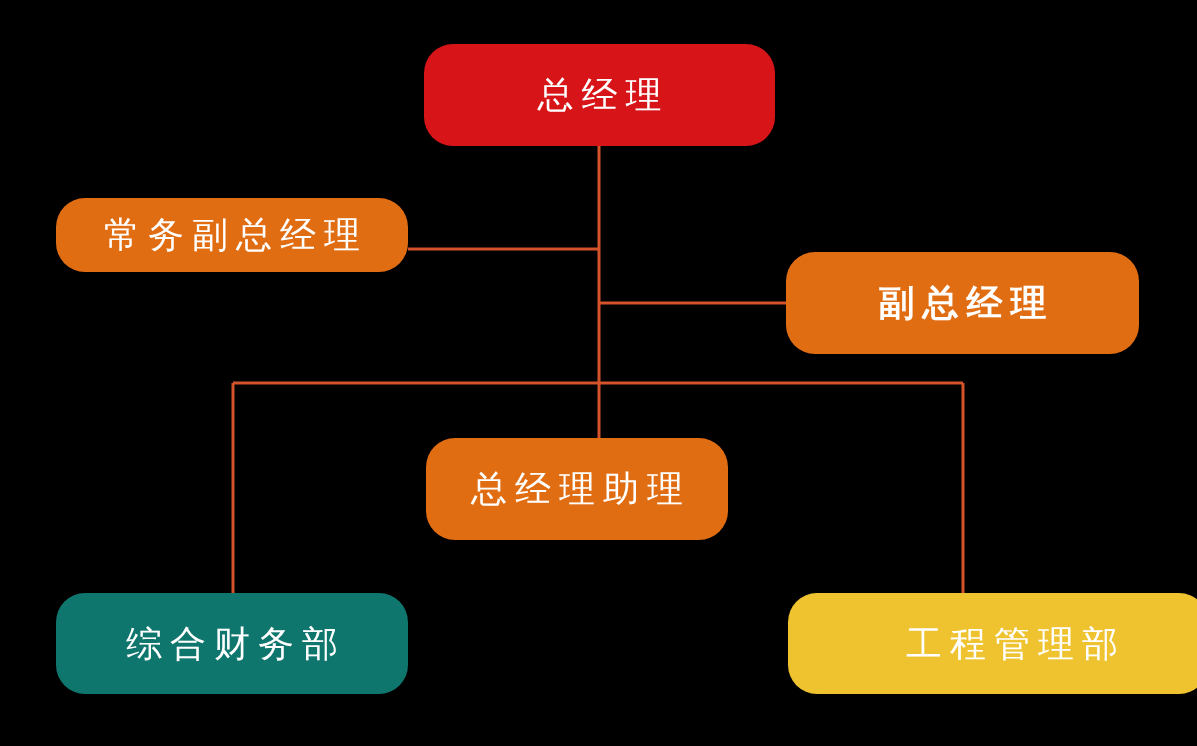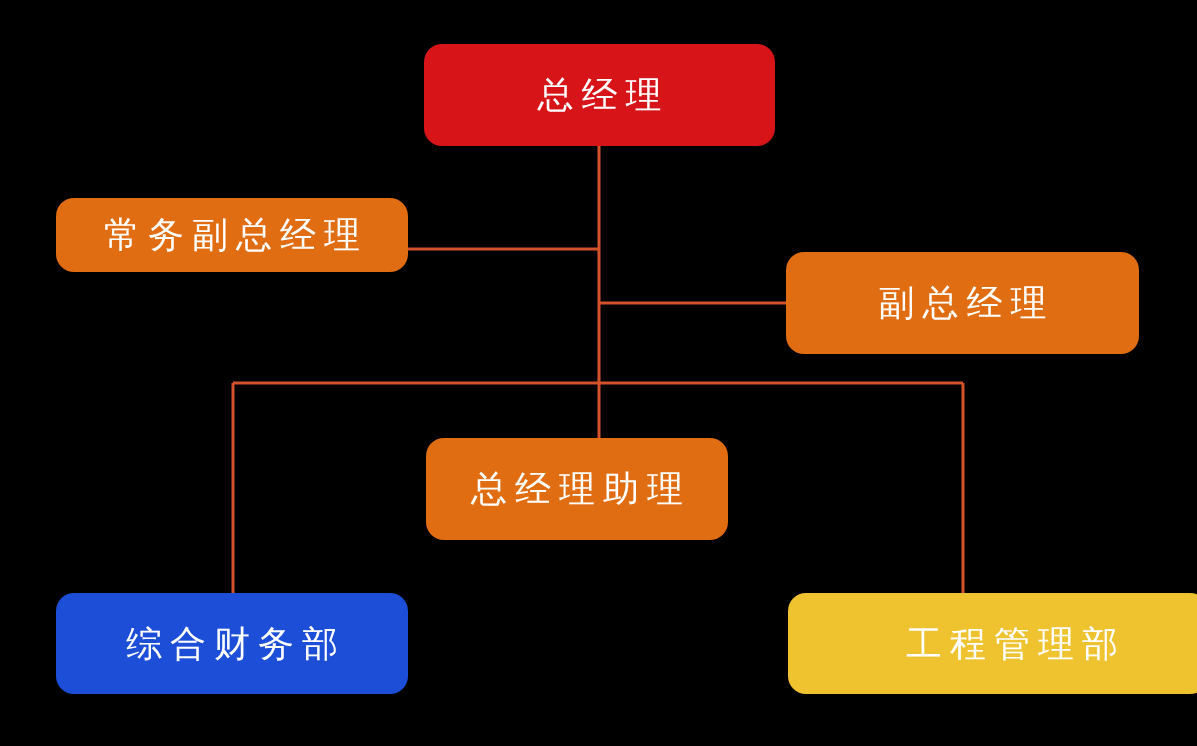--- a/index.html
+++ b/index.html
@@ -18,21 +18,21 @@
   .edges-svg {
     position: absolute;
     left: 0;
     top: 0;
     width: 1197px;
     height: 746px;
     display: block;
   }
   .node {
     position: absolute;
-    border-radius: 18px;
+    border-radius: 29px;
     display: flex;
     align-items: center;
     justify-content: center;
     box-sizing: border-box;
   }
   .node-label {
     color: #ffffff;
     font-size: 36px;
     font-weight: 400;
     letter-spacing: 8px;
@@ -54,24 +54,24 @@
       <line x1="963" y1="383" x2="963" y2="593" stroke="#d3532a" stroke-width="3"></line>
     </svg>
 
 <div class="node" style="left: 424px; top: 44px; width: 351px; height: 102px; background: rgb(215, 21, 24);">
       <span class="node-label" style="color: rgb(255, 255, 255);">总经理</span>
     </div>
     <div class="node" style="left: 56px; top: 198px; width: 352px; height: 74px; background: rgb(225, 109, 19);">
       <span class="node-label" style="color: rgb(255, 255, 255);">常务副总经理</span>
     </div>
     <div class="node" style="left: 786px; top: 252px; width: 353px; height: 102px; background: rgb(225, 109, 19);">
-      <span class="node-label" style="color: rgb(255, 255, 255);">副总经理</span>
+      <span class="node-label" style="color: rgb(255, 255, 255); font-weight: bold;">副总经理</span>
     </div>
     <div class="node" style="left: 426px; top: 438px; width: 302px; height: 102px; background: rgb(225, 109, 19);">
       <span class="node-label" style="color: rgb(255, 255, 255);">总经理助理</span>
     </div>
-    <div class="node" style="left: 56px; top: 593px; width: 352px; height: 101px; background: #1d4ed8;">
+    <div class="node" style="left: 56px; top: 593px; width: 352px; height: 101px; background: #0f766e;">
       <span class="node-label" style="color: rgb(255, 255, 255);">综合财务部</span>
     </div>
     <div class="node" style="left: 788px; top: 593px; width: 420px; height: 101px; background: rgb(239, 195, 47); padding-left: 28px;">
       <span class="node-label" style="color: rgb(255, 255, 255);">工程管理部</span>
     </div>
   </div>
 
 </body></html>

